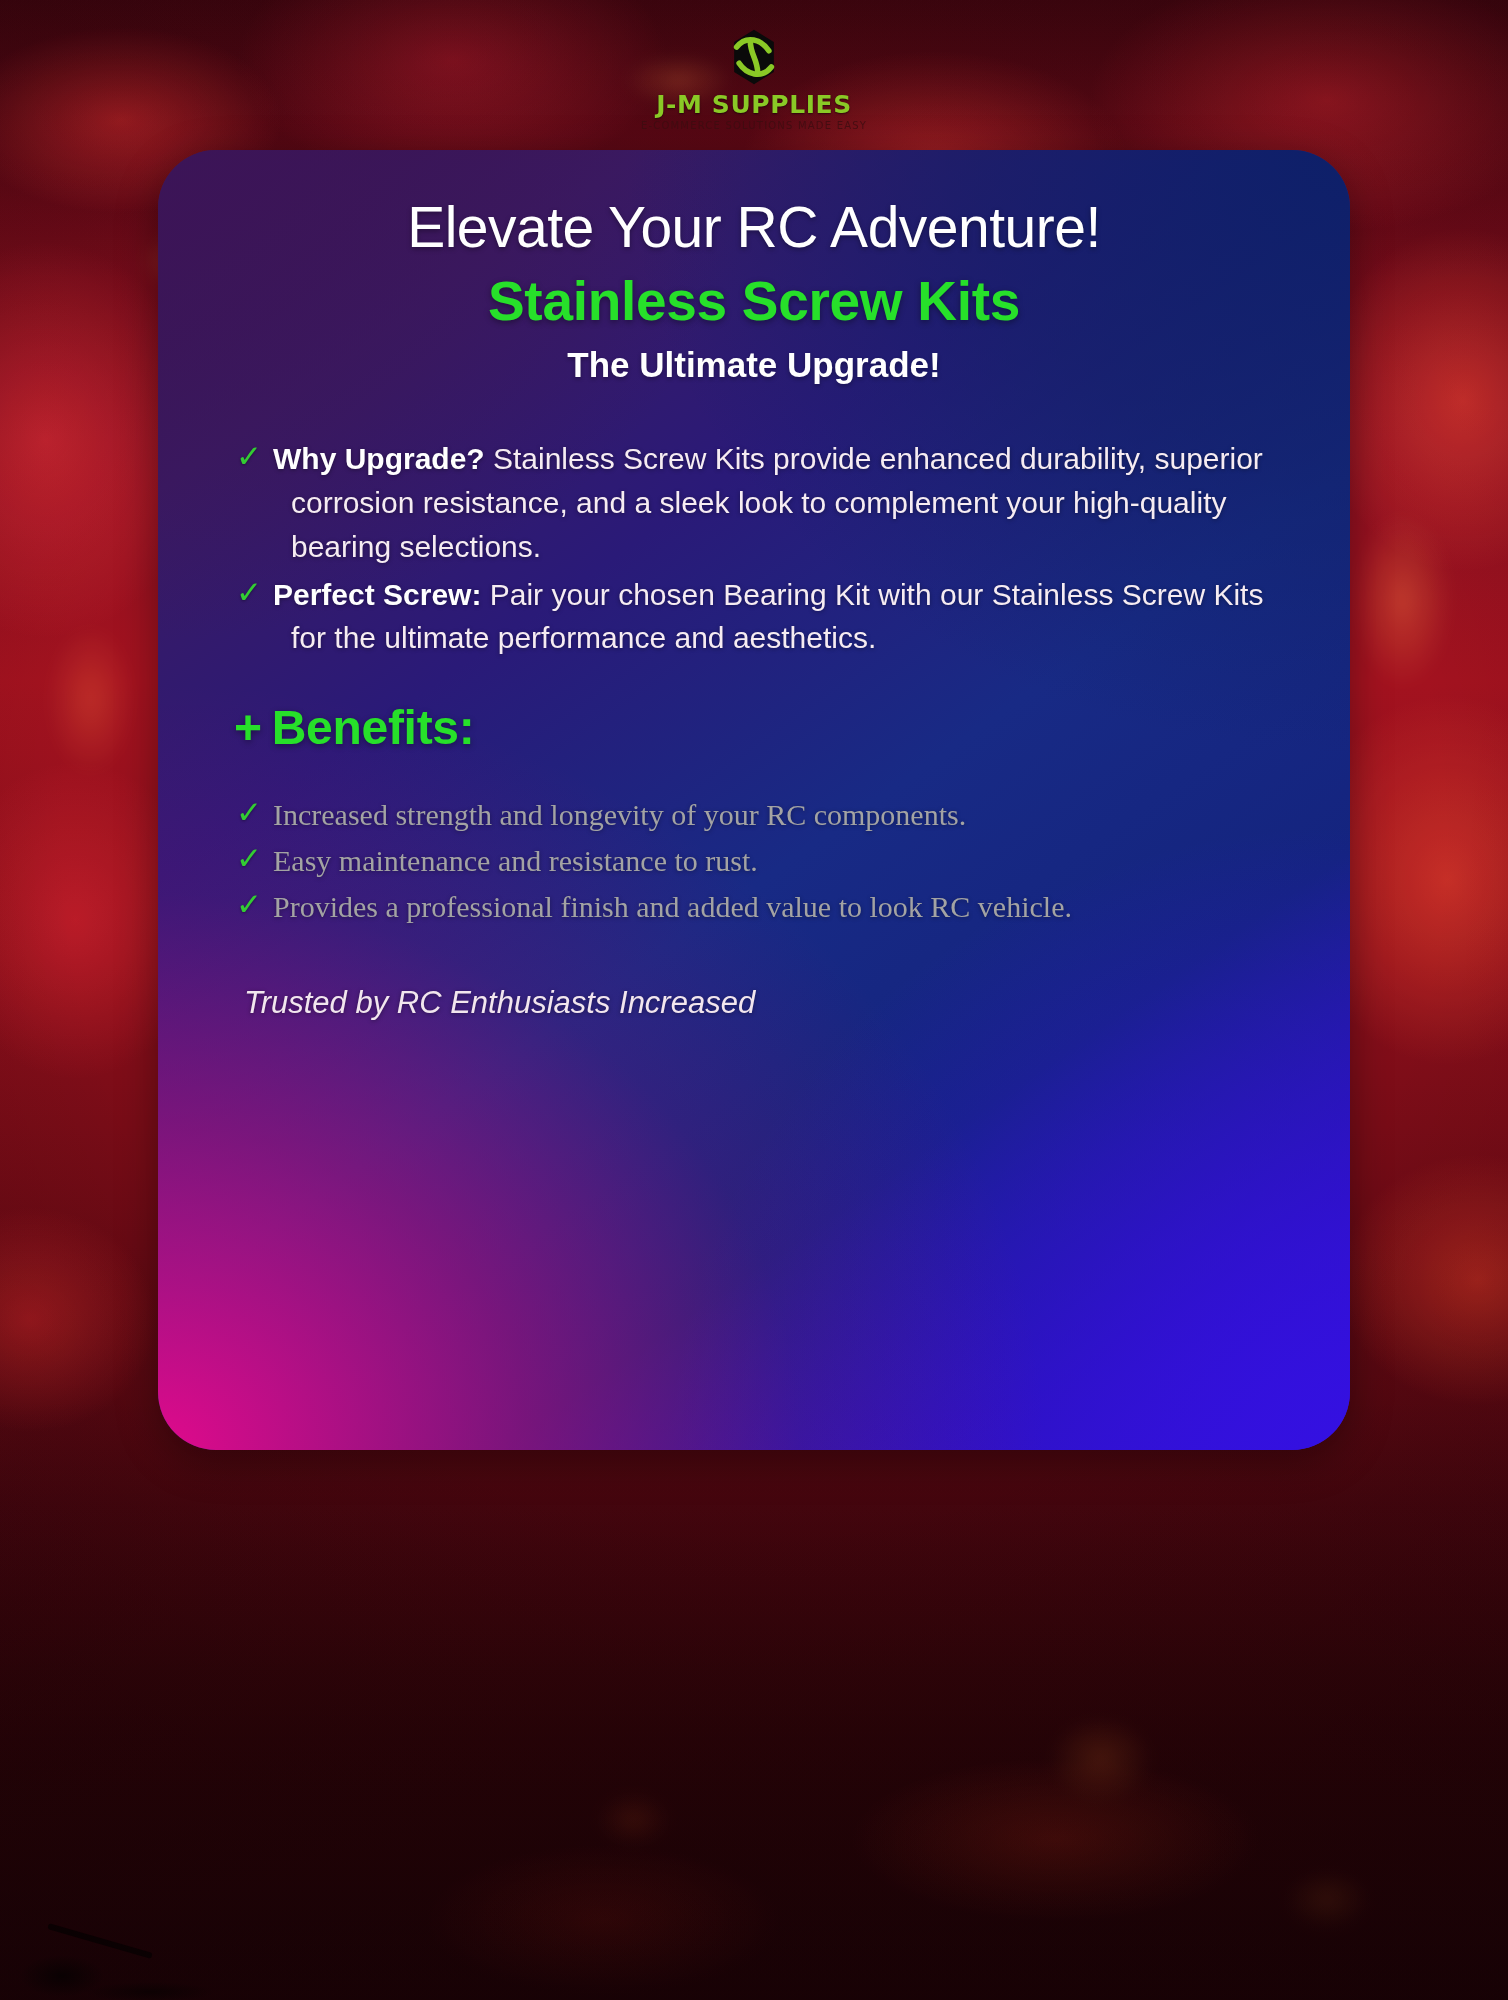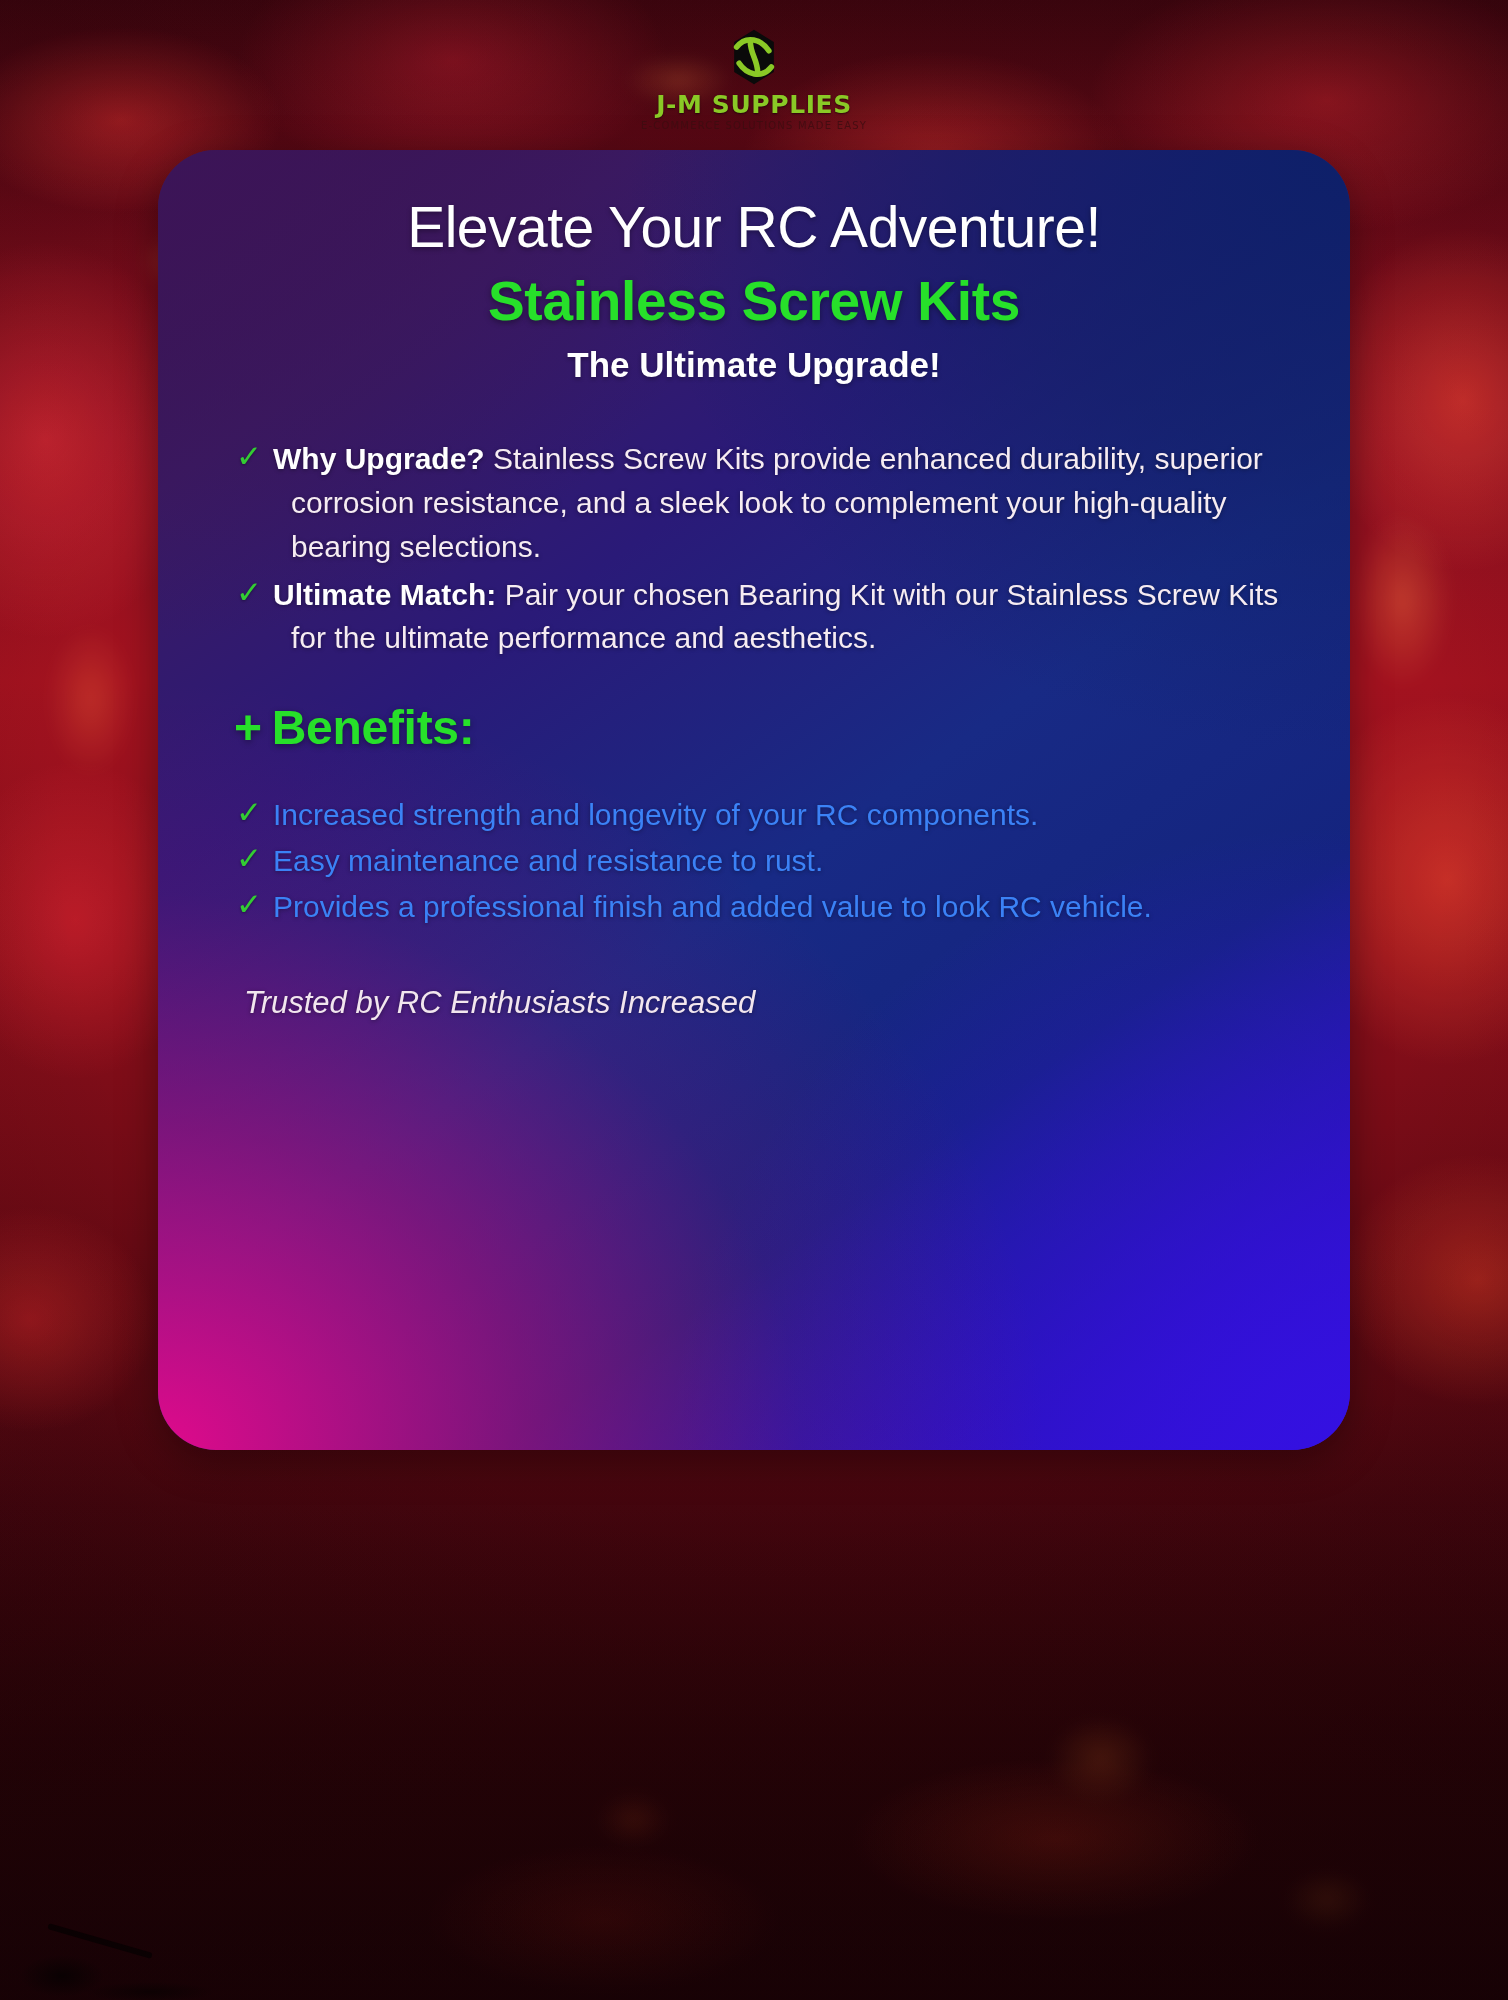--- a/index.html
+++ b/index.html
@@ -215,24 +215,25 @@
     letter-spacing:-.3px;
     text-shadow:0 2px 6px rgba(0,0,0,.40);
   }
   .benefits-head .plus { font-weight:bold; margin-right:10px; }
 
   .benefit-list { margin-top:38px; padding-left:18px; }
   .benefit-item { display:flex; align-items:flex-start; margin-bottom:2px; }
   .benefit-text {
     font-size:30px;
     line-height:1.465;
-    color:#3b82f6;
+    color:#a3a3a3;
     text-shadow:0 1px 4px rgba(0,0,0,.38);
     text-indent:-24px;
     padding-left:24px;
+    font-family:Liberation Serif, serif;
   }
 
   .footer-note {
     margin-top:56px;
     padding-left:26px;
     font-style:italic;
     font-size:31px;
     color:#f2e6ee;
     text-shadow:0 1px 4px rgba(0,0,0,.38);
   }
@@ -274,21 +275,21 @@
         <div class="feature-item">
           <span class="check">✓</span>
           <div class="feature-text">
             <b>Why Upgrade?</b><span> Stainless Screw Kits provide enhanced durability, superior corrosion resistance, and a sleek look to complement your high-quality bearing selections.</span>
           </div>
         </div>
 
         <div class="feature-item">
           <span class="check">✓</span>
           <div class="feature-text">
-            <b>Ultimate Match:</b><span> Pair your chosen Bearing Kit with our Stainless Screw Kits for the ultimate performance and aesthetics.</span>
+            <b>Perfect Screw:</b><span> Pair your chosen Bearing Kit with our Stainless Screw Kits for the ultimate performance and aesthetics.</span>
           </div>
         </div>
 
       </div>
 
       <div class="benefits-head">
         <span class="plus">+</span><span>Benefits:</span>
       </div>
 
       <div class="benefit-list">

